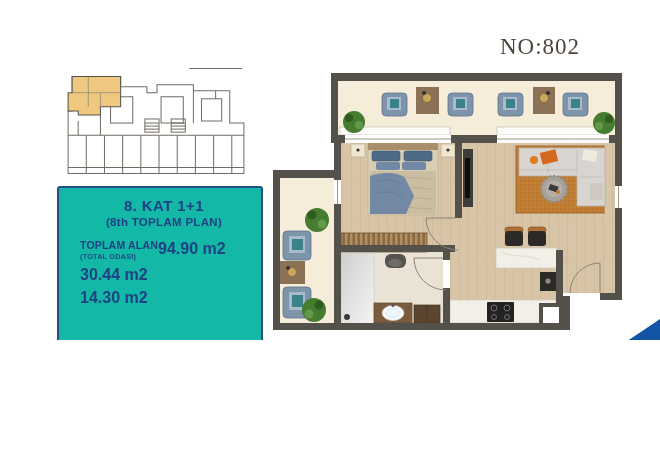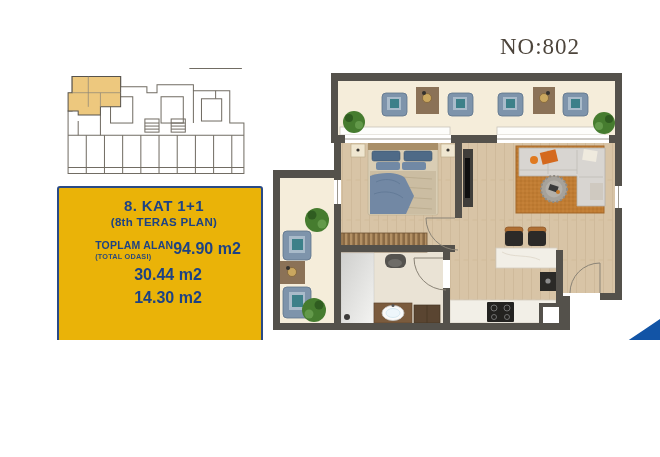--- a/index.html
+++ b/index.html
@@ -12,27 +12,27 @@
 
   
   #key-plan{left:60px;top:62px;width:192px;height:116px;}
 
   
   #unit-number{left:455px;top:34px;width:170px;text-align:center;
      font-family:"Liberation Serif",serif;font-size:23px;letter-spacing:1px;
      color:#4d453c;font-weight:500;}
 
   
-  #info-box{left:57px;top:186px;width:206px;height:189px;background:#eab308;
+  #info-box{left:57px;top:186px;width:206px;height:189px;background:#14b8a6;
      border:2px solid #2a4a85;border-radius:3px;box-sizing:border-box;
      padding:9px 13px 6px 21px;color:#1d4284;}
   #info-title{text-align:center;font-weight:bold;font-size:15px;letter-spacing:.4px;}
   #info-subtitle{text-align:center;font-weight:bold;font-size:11.5px;margin-top:2px;letter-spacing:.3px;}
   #info-rows{margin-top:11px;}
-  .info-row{display:flex;justify-content:center;margin-bottom:4.1px;margin-left:8px;}
+  .info-row{display:flex;justify-content:flex-start;margin-bottom:4.1px;}
   .row-label{font-weight:bold;font-size:10.5px;letter-spacing:.2px;line-height:12px;}
   .row-sublabel{font-size:7.3px;letter-spacing:.2px;line-height:9px;margin-top:1px;font-weight:bold;opacity:.92;}
   .row-value{font-weight:bold;font-size:16px;white-space:nowrap;padding-top:1px;}
 
   
   #floor-plan{left:268px;top:58px;width:360px;height:278px;}
 </style>
 </head>
 <body>
 
@@ -82,21 +82,21 @@
       <line x1="12" y1="30" x2="40" y2="30"></line>
       <line x1="40" y1="30" x2="60" y2="30"></line>
       <line x1="40" y1="30" x2="40" y2="44"></line>
     </g>
   </svg>
 
   <div id="unit-number" class="abs">NO:802</div>
 
   <div id="info-box" class="abs">
     <div id="info-title">8. KAT 1+1</div>
-    <div id="info-subtitle">(8th TERAS PLAN)</div>
+    <div id="info-subtitle">(8th TOPLAM PLAN)</div>
     <div id="info-rows">
       <div class="info-row">
         <div>
           <div class="row-label">TOPLAM ALAN</div>
           <div class="row-sublabel">(TOTAL ODASI)</div>
         </div>
         <div class="row-value">94.90 m2</div>
       </div>
       <div class="info-row">
         <div class="row-value">30.44 m2</div>

